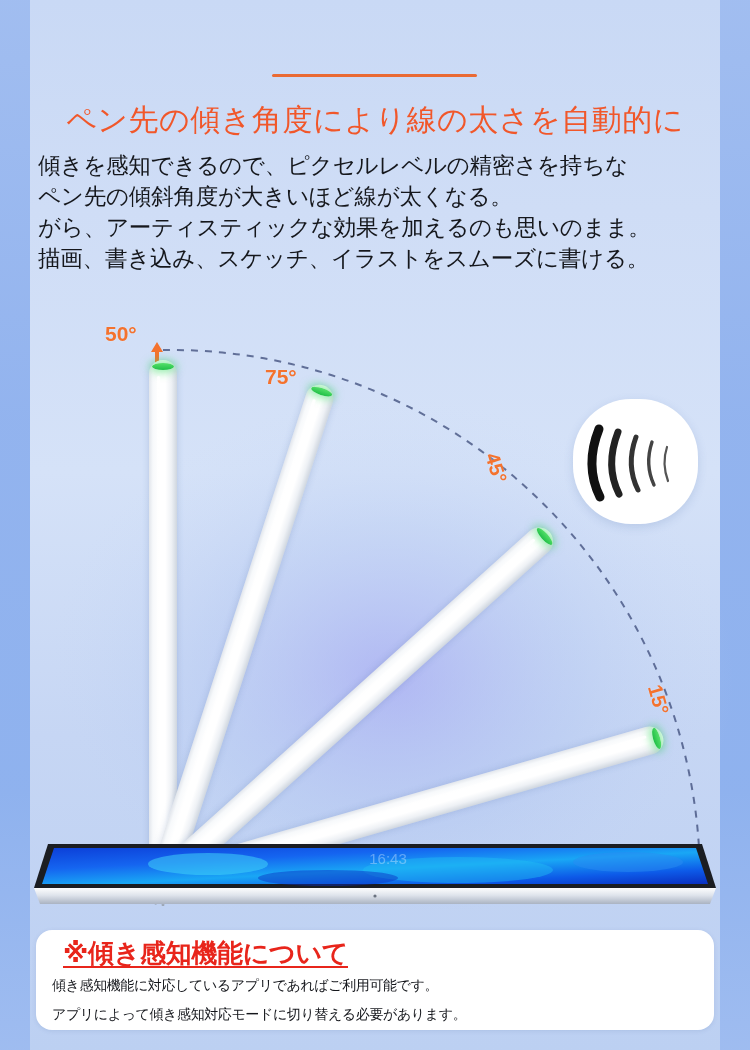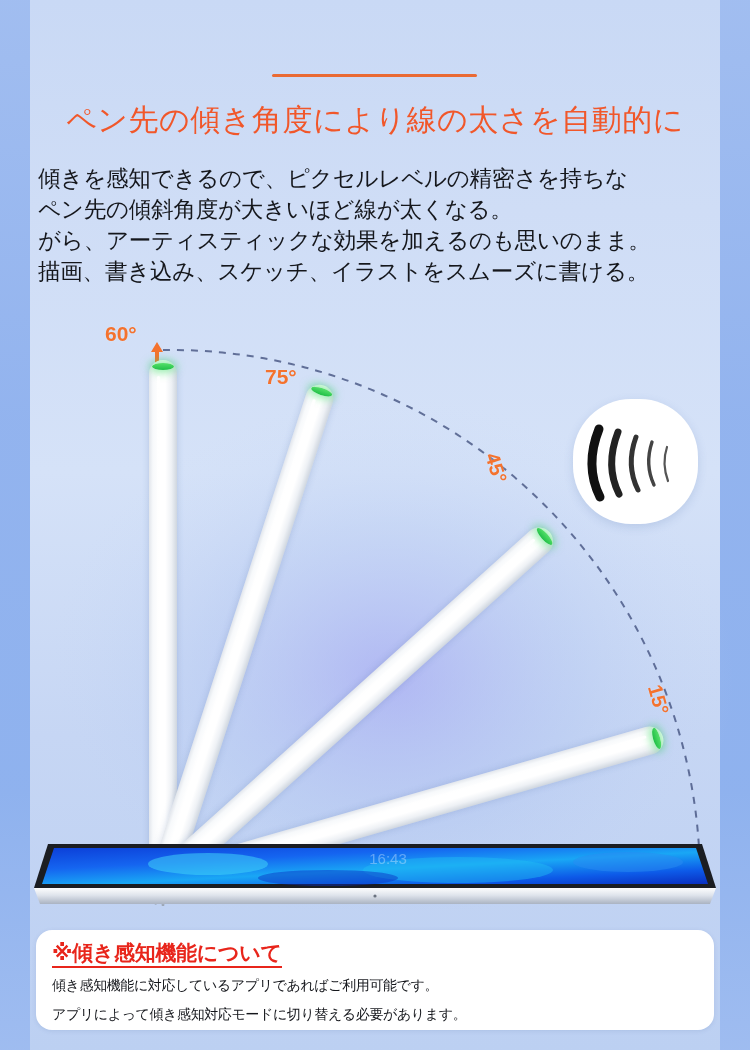--- a/index.html
+++ b/index.html
@@ -32,21 +32,21 @@
   }
   .title-underline{
     position:absolute;left:272px;top:74px;width:205px;height:3px;
     background:#ea6a33;border-radius:2px;
   }
   .subtitle{
     position:absolute;left:0;right:0;top:100px;text-align:center;
     font-size:30px;font-weight:normal;color:#f1572a;letter-spacing:.5px;
   }
   .body-copy{
-    position:absolute;left:38px;top:163px;width:680px;
+    position:absolute;left:38px;top:150px;width:680px;
     font-size:22.5px;line-height:31px;color:#15171c;letter-spacing:-.2px;
   }
   .body-copy .ln{display:block;white-space:nowrap;}
 
   
   .diagram{position:absolute;left:0;top:300px;width:750px;height:610px;}
 
   .arc-svg{position:absolute;left:0;top:0;width:750px;height:610px;}
 
   .angle-label{
@@ -108,23 +108,23 @@
   .tablet{position:absolute;left:28px;top:838px;width:694px;height:78px;}
 
   
   .notice-card{
     position:absolute;left:36px;top:930px;width:678px;height:100px;
     background:#ffffff;border-radius:16px;
     box-shadow:0 1px 4px rgba(80,110,170,.16);
     padding:10px 16px 0 16px;box-sizing:border-box;
   }
   .notice-head{
-    font-size:21px;font-weight:bold;color:#e8251b;
+    font-size:26px;font-weight:bold;color:#e8251b;
     border-bottom:2px solid #e8251b;display:inline-block;
-    line-height:26px;letter-spacing:-.3px;
+    line-height:26px;letter-spacing:-.3px;margin-left:11px;
   }
   .notice-body{margin-top:3px;font-size:14px;line-height:29px;color:#15171c;letter-spacing:-.4px;}
   .notice-body .ln{display:block;white-space:nowrap;}
 </style>
 </head>
 <body>
 
 <div id="page">
 
   <div class="side-band left"></div>
@@ -182,21 +182,21 @@
 
     <div class="pen" style="left:149px;top:60px;height:520px;transform:rotate(74deg);">
       <div class="pen-body" style="height:520px;">
         <div class="pen-led"></div>
       </div>
       <div class="pen-tip"></div>
     </div>
 
     <div class="tip-glow"></div>
 
-    <div class="angle-label lbl-90">60°</div>
+    <div class="angle-label lbl-90">50°</div>
     <div class="angle-label lbl-75">75°</div>
     <div class="angle-label lbl-45">45°</div>
     <div class="angle-label lbl-15">15°</div>
 
     <div class="inset-card">
       <svg viewBox="0 0 125 125" width="125" height="125">
         <path d="M26 30 C16 55 17 78 27 98" stroke="#111" stroke-width="9" fill="none" stroke-linecap="round"></path>
         <path d="M45 33 C36 56 37 77 46 95" stroke="#222" stroke-width="7" fill="none" stroke-linecap="round"></path>
         <path d="M63 38 C56 57 57 75 65 91" stroke="#333" stroke-width="5" fill="none" stroke-linecap="round"></path>
         <path d="M79 43 C74 58 75 73 81 86" stroke="#444" stroke-width="3.4" fill="none" stroke-linecap="round"></path>

